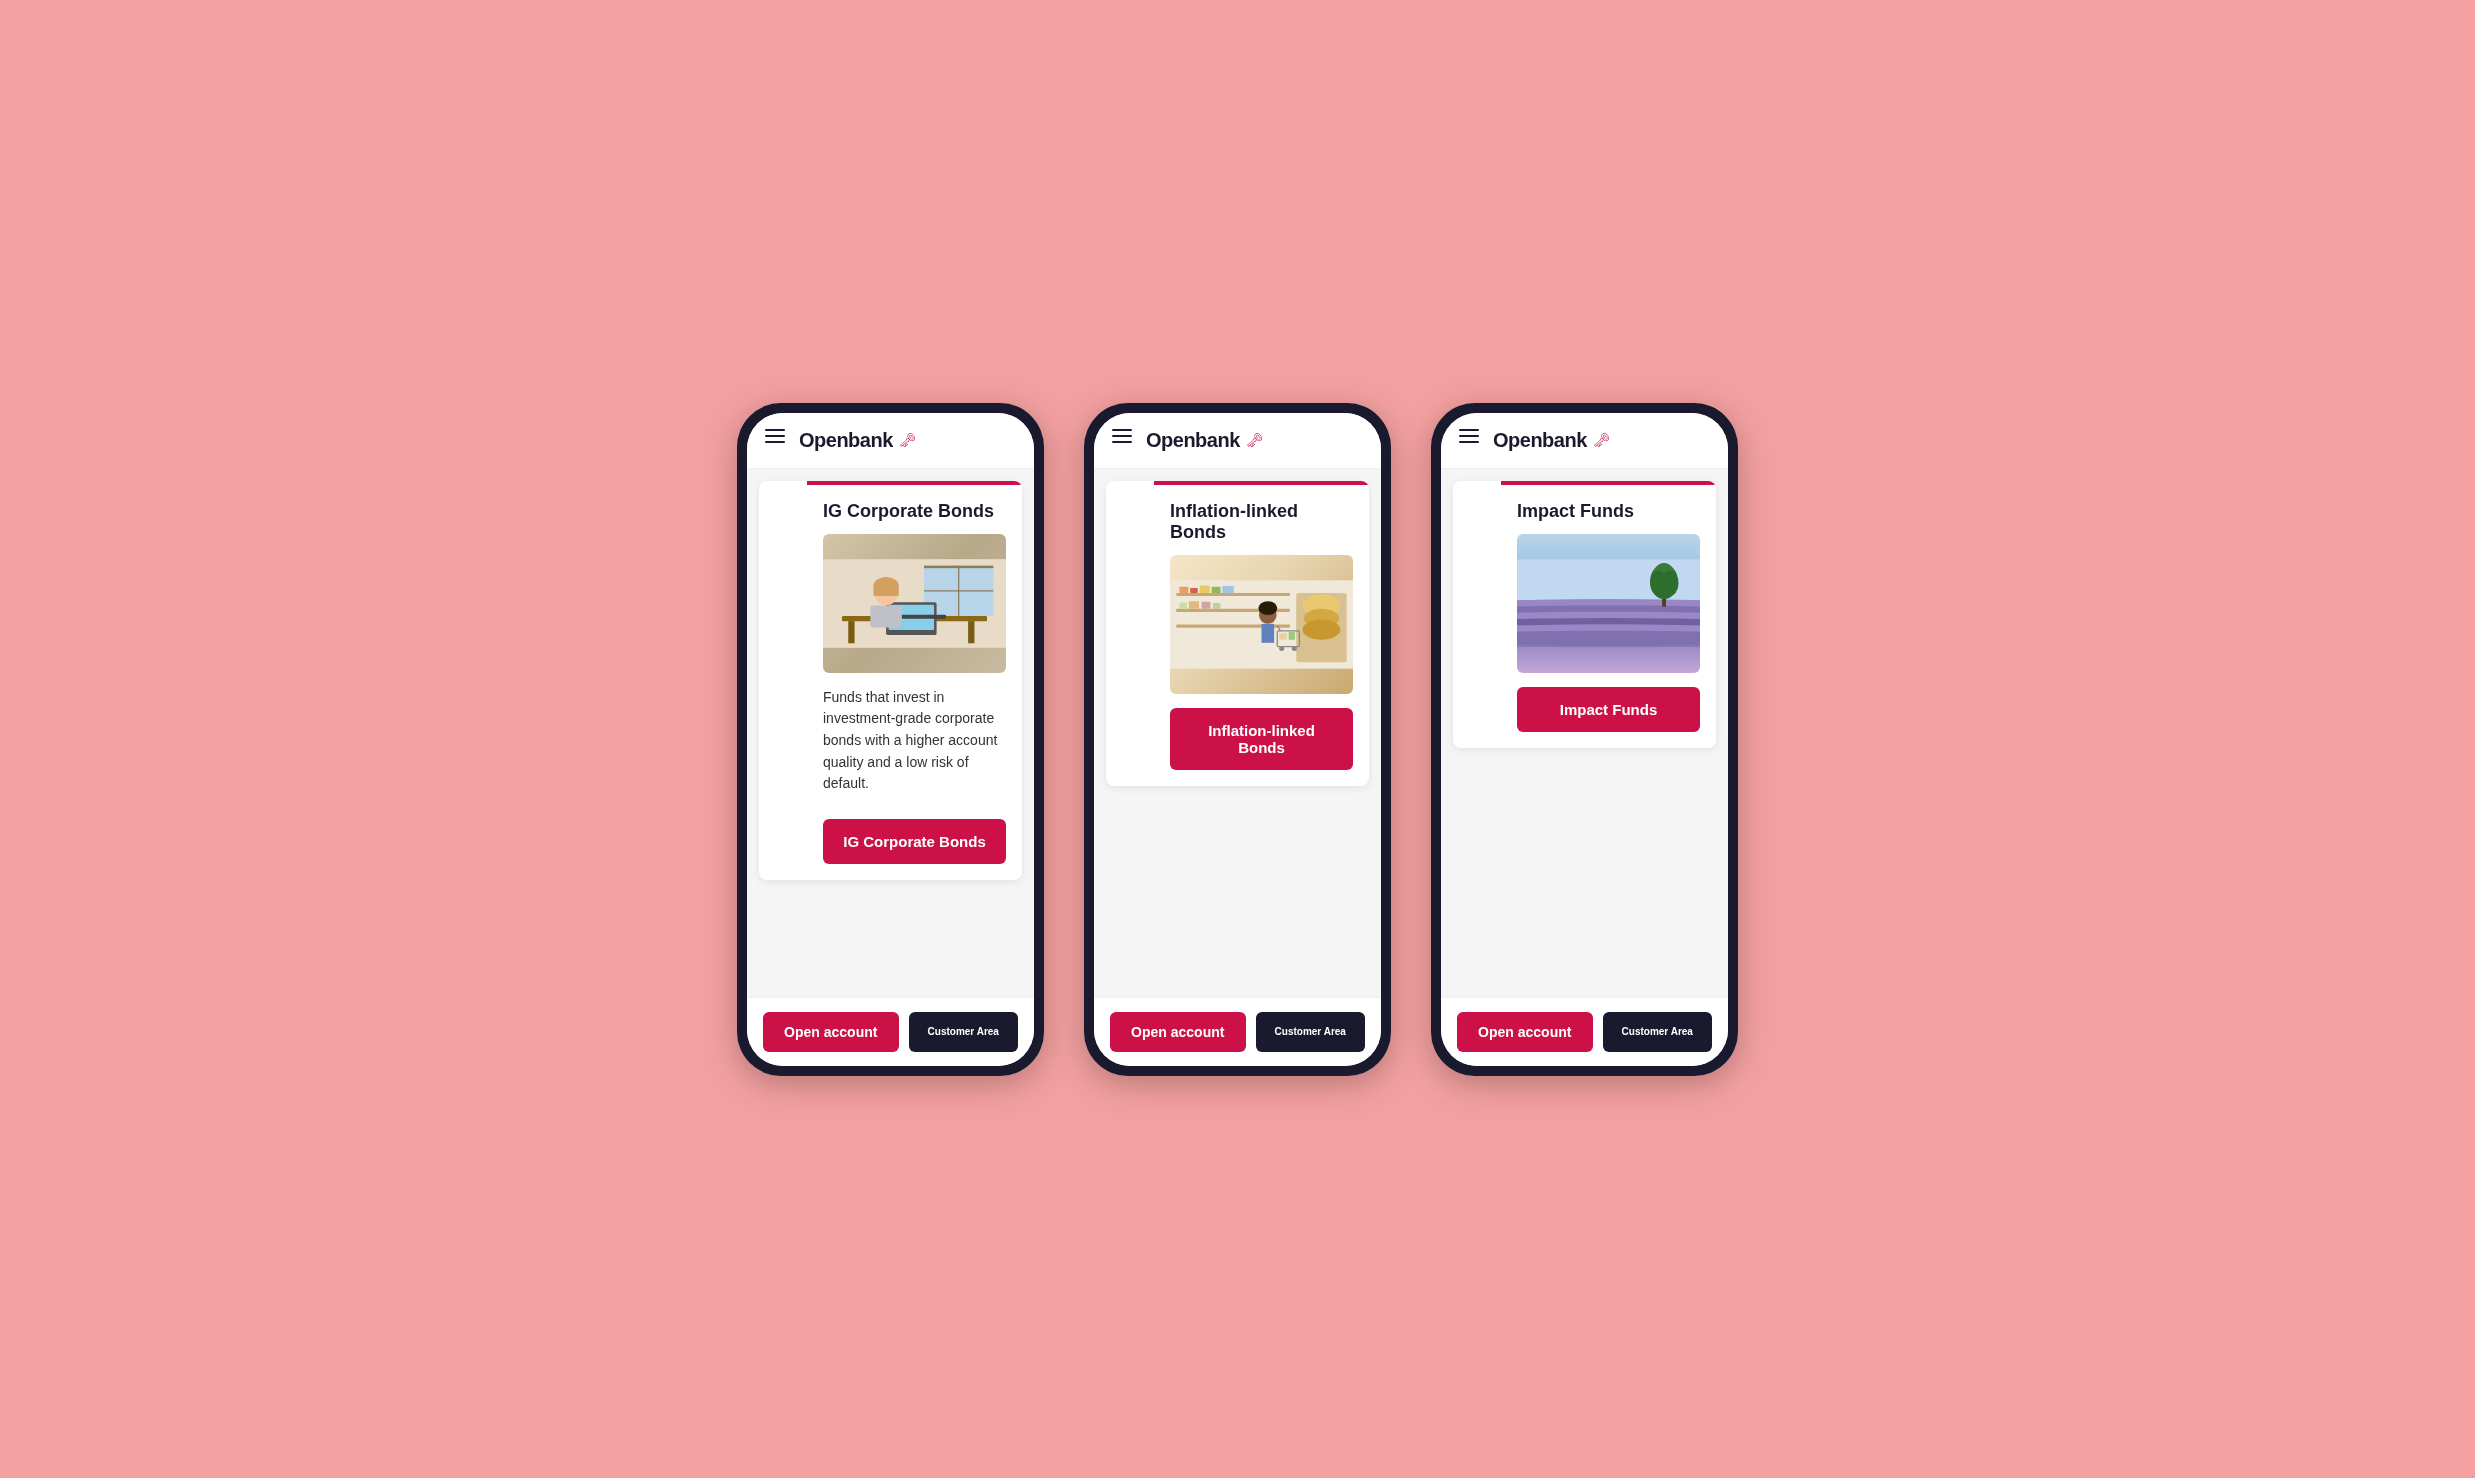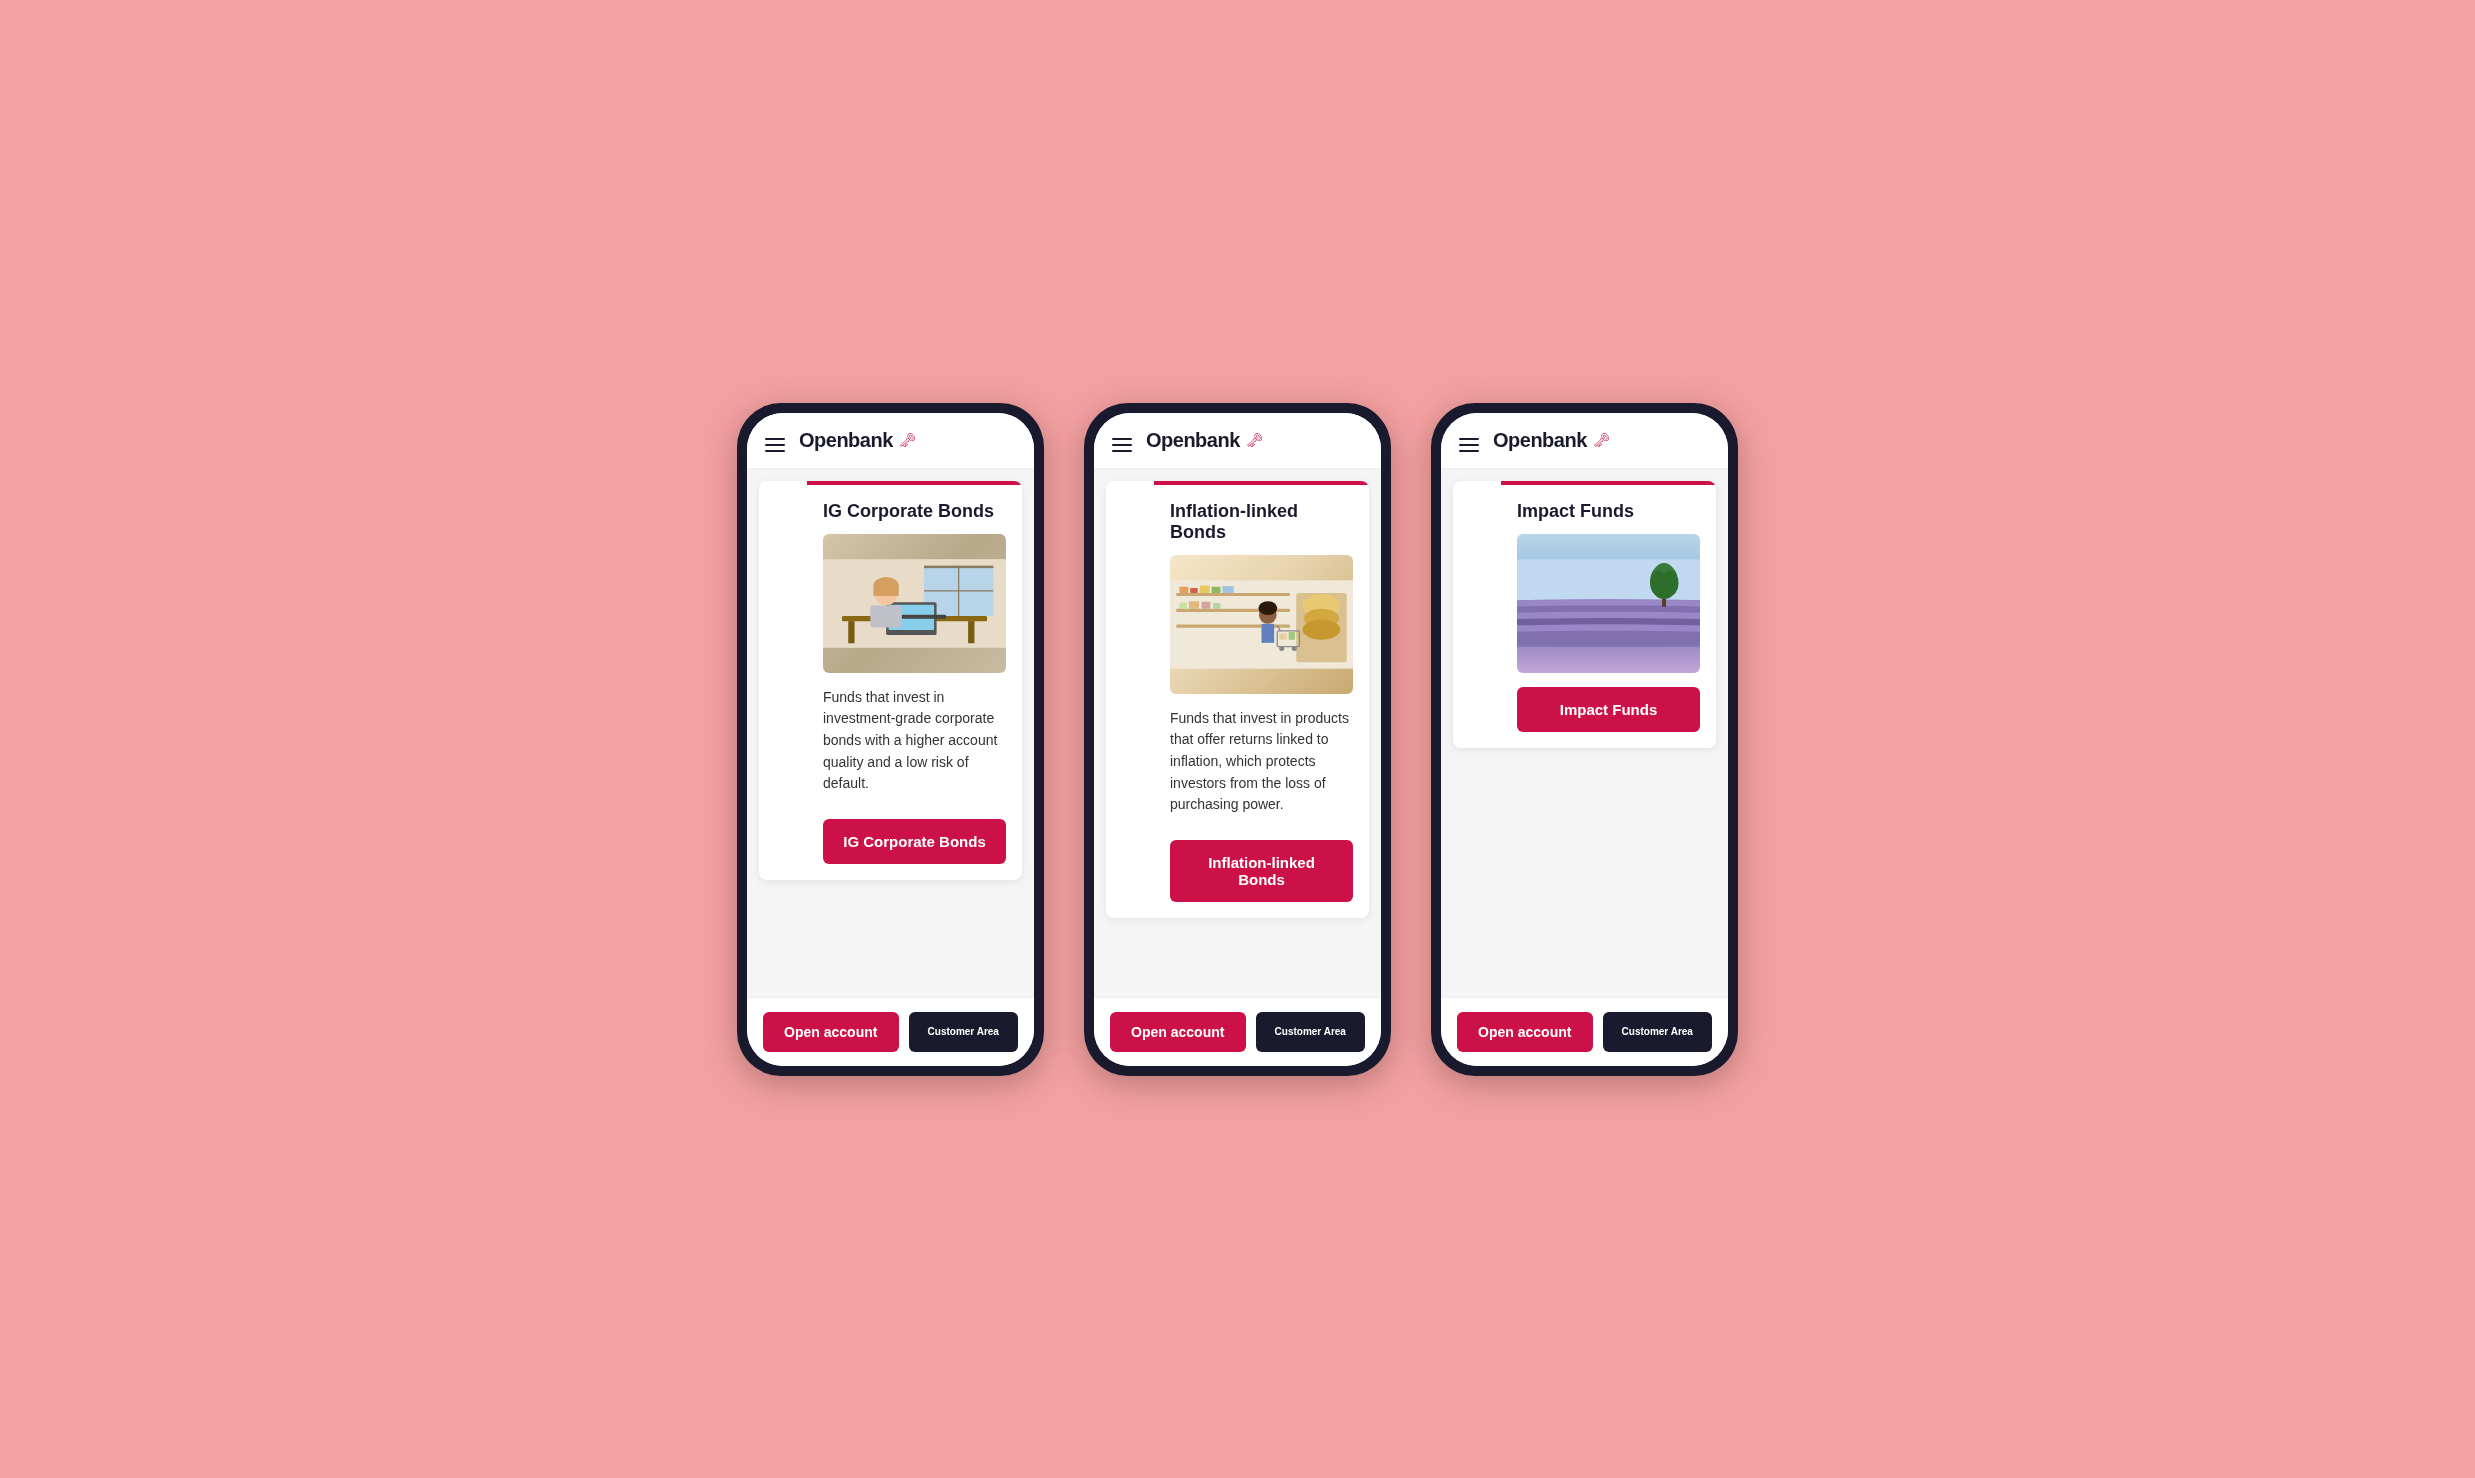--- a/index.html
+++ b/index.html
@@ -38,21 +38,21 @@
       border-radius: 36px;
       overflow: hidden;
       display: flex;
       flex-direction: column;
     }
 
     .phone-header {
       background: white;
       padding: 16px 18px;
       display: flex;
-      align-items: flex-end;
+      align-items: flex-start;
       gap: 14px;
       border-bottom: 1px solid #eee;
     }
 
     .hamburger-icon {
       display: flex;
       flex-direction: column;
       gap: 4px;
       cursor: pointer;
     }
@@ -317,21 +317,20 @@
 
                 <rect x="170" y="80" width="35" height="25" fill="none" stroke="#888" stroke-width="2" rx="2"></rect>
                 <line x1="175" y1="80" x2="170" y2="72" stroke="#888" stroke-width="2"></line>
                 <circle cx="177" cy="108" r="4" fill="#888"></circle>
                 <circle cx="197" cy="108" r="4" fill="#888"></circle>
 
                 <rect x="173" y="84" width="12" height="10" fill="#e8d0a0" rx="1"></rect>
                 <rect x="188" y="82" width="10" height="12" fill="#a0c880" rx="1"></rect>
               </svg>
             </div>
-            <div class="card-description">Funds that invest in products that offer returns linked to inflation, which protects investors from the loss of purchasing power.</div>
             <button class="card-btn">Inflation-linked Bonds</button>
           </div>
         </div>
       </div>
 
       <div class="phone-footer">
         <button class="footer-btn-primary">Open account</button>
         <button class="footer-btn-secondary">Customer Area</button>
       </div>
     </div>

